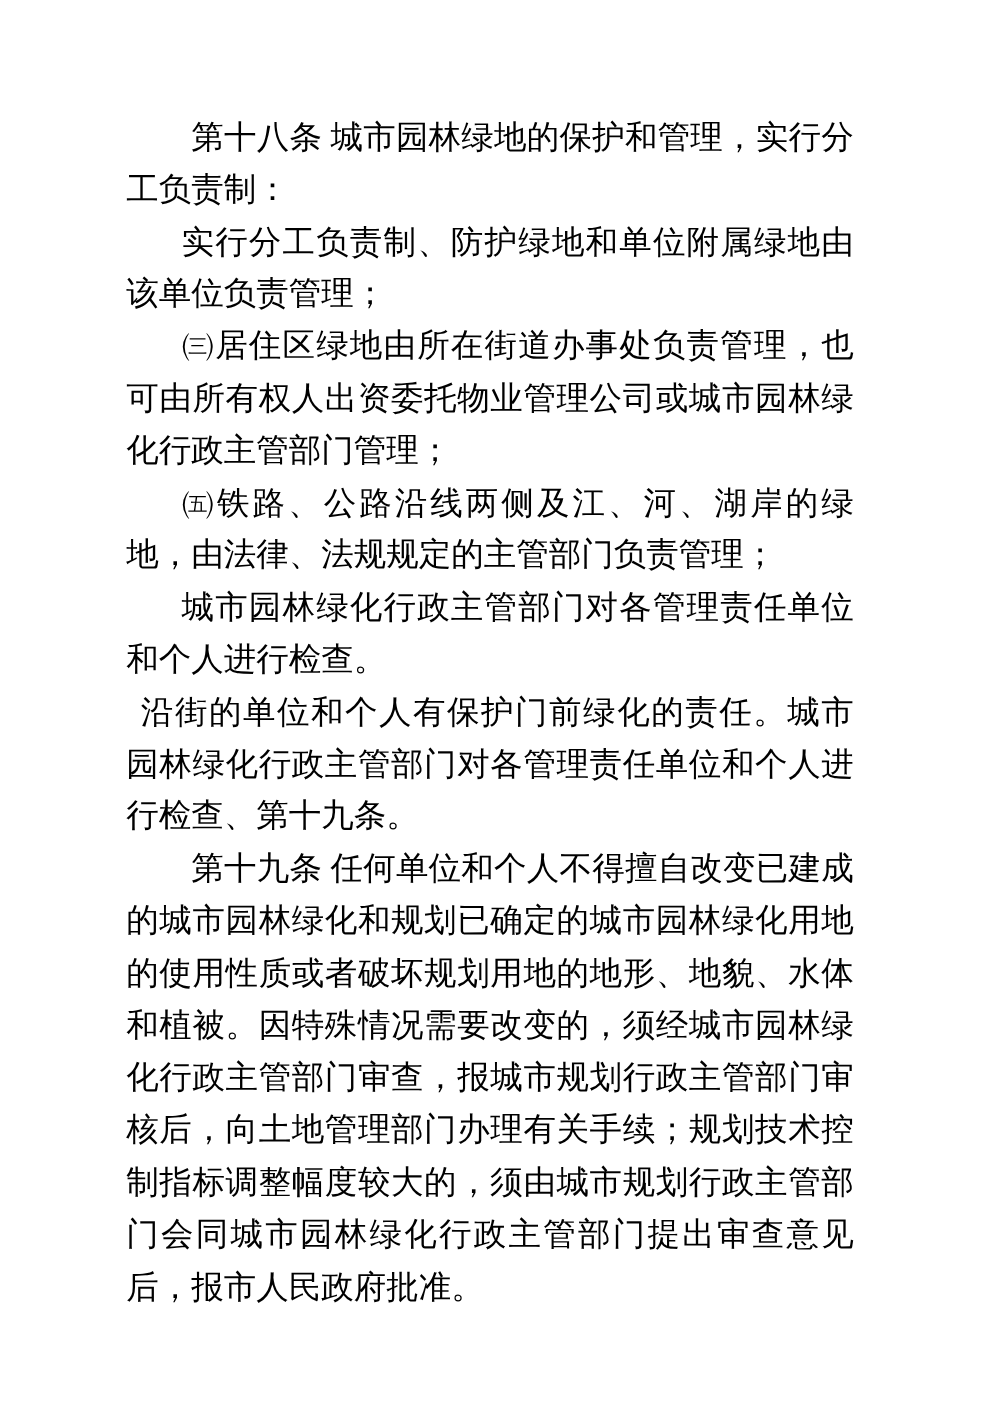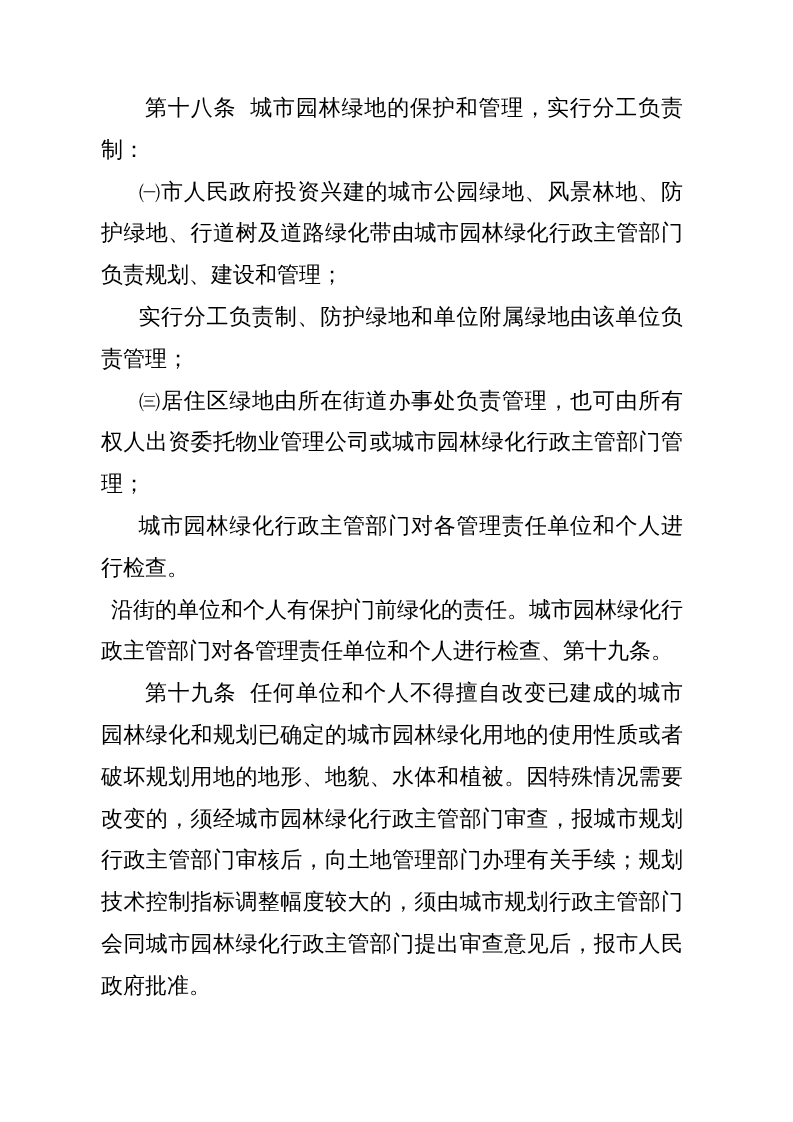--- a/index.html
+++ b/index.html
@@ -13,40 +13,40 @@
     height: 1122px;
     background: #ffffff;
     overflow: hidden;
   }
   .content {
     position: absolute;
     left: 101px;
     top: 89px;
     width: 582px;
     color: #000000;
-    font-family: Liberation Mono, monospace;
-    font-size: 22px;
+    font-family: Liberation Serif, serif;
+    font-size: 26px;
     line-height: 41.8px;
     text-align: justify;
     text-justify: inter-ideograph;
   }
   .content p {
     margin: 0;
     padding: 0;
   }
   .indent-article { text-indent: 2em; }
   .indent-item    { text-indent: 1.7em; }
   .indent-half    { text-indent: 0.45em; }
 </style>
 </head>
 <body>
 
 <div class="page">
   <div class="content">
     <p class="indent-article">第十八条 城市园林绿地的保护和管理，实行分工负责制：</p>
-    <p class="indent-item">㈠市人民政府投资兴建的城市公园绿地、风景林地、防护绿地、行道树及道路绿化带由城市园林绿化行政主管部门负责规划、建设和管理；</p>
     <p class="indent-item">实行分工负责制、防护绿地和单位附属绿地由该单位负责管理；</p>
     <p class="indent-item">㈢居住区绿地由所在街道办事处负责管理，也可由所有权人出资委托物业管理公司或城市园林绿化行政主管部门管理；</p>
+    <p class="indent-item">㈤铁路、公路沿线两侧及江、河、湖岸的绿地，由法律、法规规定的主管部门负责管理；</p>
     <p class="indent-item">城市园林绿化行政主管部门对各管理责任单位和个人进行检查。</p>
     <p class="indent-half">沿街的单位和个人有保护门前绿化的责任。城市园林绿化行政主管部门对各管理责任单位和个人进行检查、第十九条。</p>
     <p class="indent-article">第十九条 任何单位和个人不得擅自改变已建成的城市园林绿化和规划已确定的城市园林绿化用地的使用性质或者破坏规划用地的地形、地貌、水体和植被。因特殊情况需要改变的，须经城市园林绿化行政主管部门审查，报城市规划行政主管部门审核后，向土地管理部门办理有关手续；规划技术控制指标调整幅度较大的，须由城市规划行政主管部门会同城市园林绿化行政主管部门提出审查意见后，报市人民政府批准。</p>
   </div>
 </div>
 
 </body></html>

